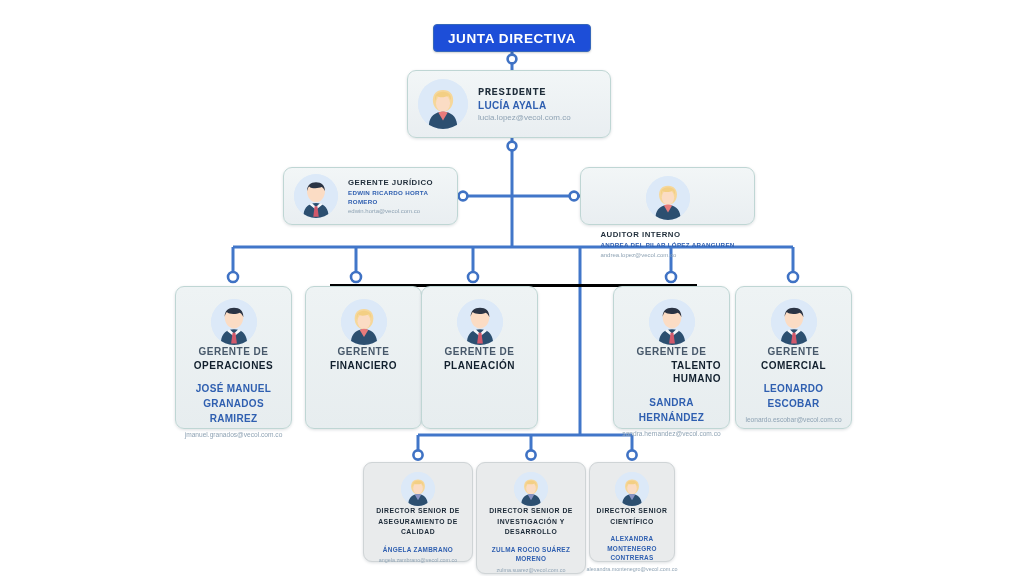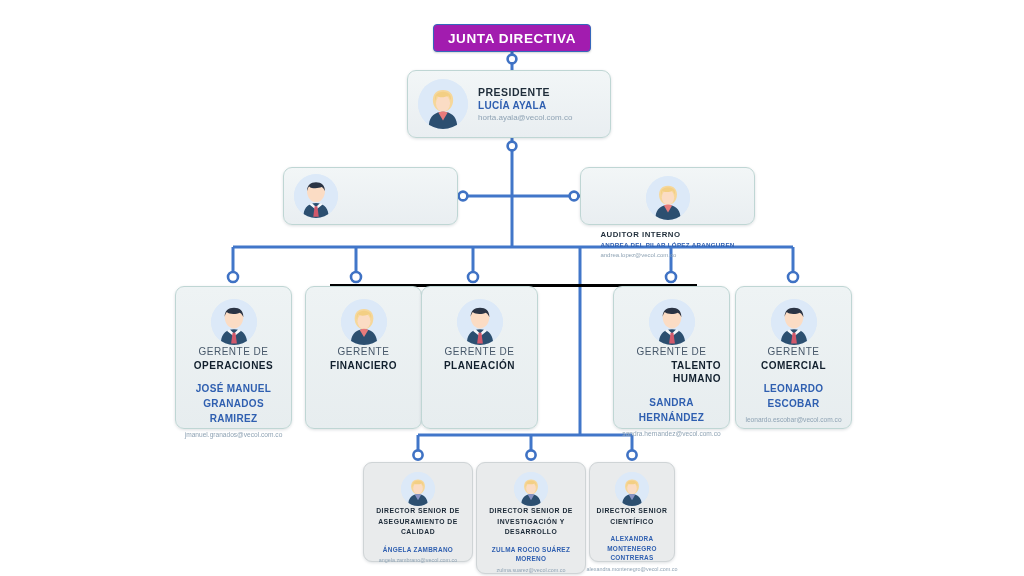--- a/index.html
+++ b/index.html
@@ -10,21 +10,21 @@
     color:#2b2b2b;
   }
   #canvas{ position:absolute; inset:0; }
 
   
   svg.wires{ position:absolute; left:0; top:0; width:1024px; height:576px; }
 
   
   .board{
     position:absolute; left:433px; top:24px; width:158px; height:28px;
-    background:#a21caf; border-radius:4px;
+    background:#1d4ed8; border-radius:4px;
     border:1px solid #3567bb;
     display:flex; align-items:center; justify-content:center;
     box-shadow:0 1px 2px rgba(0,0,0,.18);
   }
   .board span{
     color:#ffffff; font-size:13.5px; font-weight:700; letter-spacing:.6px;
   }
 
   
   .card{
@@ -57,39 +57,39 @@
     text-transform:uppercase;
   }
   .pname{
     color:#2f5fb0; font-weight:700; letter-spacing:.3px;
     text-transform:uppercase;
   }
   .mail{ color:#8fa3b4; font-weight:400; }
 
   
   #president{ left:407px; top:70px; width:204px; height:68px; }
-  #president .role{ font-size:10.5px; }
+  #president .role{ font-size:10.5px;font-family:Liberation Mono, monospace; }
   #president .pname{ font-size:10px; }
   #president .mail{ font-size:8px; }
 
   
   #juridico{ left:283px; top:167px; width:175px; height:58px; }
   #auditor { left:580px; top:167px; width:175px; height:58px;flex-direction:column; }
   #juridico .role, #auditor .role{ font-size:7.8px; }
   #juridico .pname,#auditor .pname{ font-size:6.2px; line-height:1.45; }
   #juridico .mail, #auditor .mail{ font-size:6px; }
 
   
   .mgr{ width:117px; height:143px; top:286px; }
   #mgr0{ left:175px; } #mgr1{ left:305px; } #mgr2{ left:421px; }
   #mgr3{ left:613px; } #mgr4{ left:735px; }
   .mgr .role{ font-size:10px; text-align:center; line-height:1.35; }
   .mgr .pname{ font-size:10px; text-align:center; line-height:1.5; margin-top:9px; }
   .mgr .mail{ font-size:6.6px; text-align:center; line-height:1.5; margin-top:4px; }
-  .mgr .role .l1{ font-weight:400; color:#47586a; display:block; }
+  .mgr .role .l1{ font-weight:700; color:#47586a; display:block; }
   .mgr .role .l2{ font-weight:700; color:#12202e; display:block;text-align:right; }
 
   
   .dir{ top:462px; }
   #dir0{ left:363px; width:110px; height:100px; }
   #dir1{ left:476px; width:110px; height:112px; }
   #dir2{ left:589px; width:86px;  height:100px; }
   .dir .role{ font-size:6.8px; text-align:center; line-height:1.55; color:#1a2836; }
   .dir .pname{ font-size:6.4px; text-align:center; line-height:1.5; margin-top:7px; }
   .dir .mail{ font-size:5.4px; text-align:center; line-height:1.5; margin-top:2px; }
@@ -165,35 +165,40 @@
         <path d="M32 14c-9 0-13 6-13 13 0 9 6 15 13 15s13-6 13-15c0-7-4-13-13-13z" fill="#f6d79a"></path>
         <ellipse cx="32" cy="31" rx="9" ry="11" fill="#fbdcc4"></ellipse>
         <path d="M23 20c4-5 14-5 18 0 2 3 1 7 1 7l-3-6c-5 3-13 3-15 0l-2 7s-1-5 1-8z" fill="#f3cf84"></path>
         <path d="M32 42c-10 0-17 6-18 16-0.2 2 0 6 0 6h36s0.2-4 0-6c-1-10-8-16-18-16z" fill="#2c4f70"></path>
         <path d="M26 43l6 10 6-10c-2-1-4-1.5-6-1.5s-4 .5-6 1.5z" fill="#e87b7b"></path>
       </svg>
     </div>
     <div class="txt">
       <div class="role">PRESIDENTE</div>
       <div class="pname">LUCÍA AYALA</div>
-      <div class="mail">horta.ayala@vecol.com.co</div>
+      <div class="mail">lucia.lopez@vecol.com.co</div>
     </div>
   </div>
 
   <div class="card wide" id="juridico">
     <div class="avatar" style="width:44px;height:44px;">
       <svg viewBox="0 0 64 64">
         <circle cx="32" cy="32" r="32" fill="#dce9f8"></circle>
         <path d="M32 13c-9 0-13 5-13 12 0 9 6 16 13 16s13-7 13-16c0-7-4-12-13-12z" fill="#fbdcc4"></path>
         <path d="M19 25c0-9 5-13 13-13s13 4 13 13c0 0-2-5-5-6-4 2-14 3-18-1-2 2-3 7-3 7z" fill="#2a3445"></path>
         <path d="M32 42c-10 0-17 6-18 16-.2 2 0 6 0 6h36s.2-4 0-6c-1-10-8-16-18-16z" fill="#2c4f70"></path>
         <path d="M26 42l6 6 6-6 4 2-10 8-10-8z" fill="#f4f7fb"></path>
         <path d="M30 47h4l2 15h-8z" fill="#d1596b"></path>
       </svg>
     </div>
+    <div class="txt">
+      <div class="role">GERENTE JURÍDICO</div>
+      <div class="pname">EDWIN RICARDO HORTA ROMERO</div>
+      <div class="mail">edwin.horta@vecol.com.co</div>
+    </div>
   </div>
 
   <div class="card wide" id="auditor">
     <div class="avatar" style="width:44px;height:44px;">
       <svg viewBox="0 0 64 64">
         <circle cx="32" cy="32" r="32" fill="#dce9f8"></circle>
         <path d="M32 14c-9 0-13 6-13 13 0 9 6 15 13 15s13-6 13-15c0-7-4-13-13-13z" fill="#f6d79a"></path>
         <ellipse cx="32" cy="31" rx="9" ry="11" fill="#fbdcc4"></ellipse>
         <path d="M23 20c4-5 14-5 18 0 2 3 1 7 1 7l-3-6c-5 3-13 3-15 0l-2 7s-1-5 1-8z" fill="#f3cf84"></path>
         <path d="M32 42c-10 0-17 6-18 16-.2 2 0 6 0 6h36s.2-4 0-6c-1-10-8-16-18-16z" fill="#2c4f70"></path>

